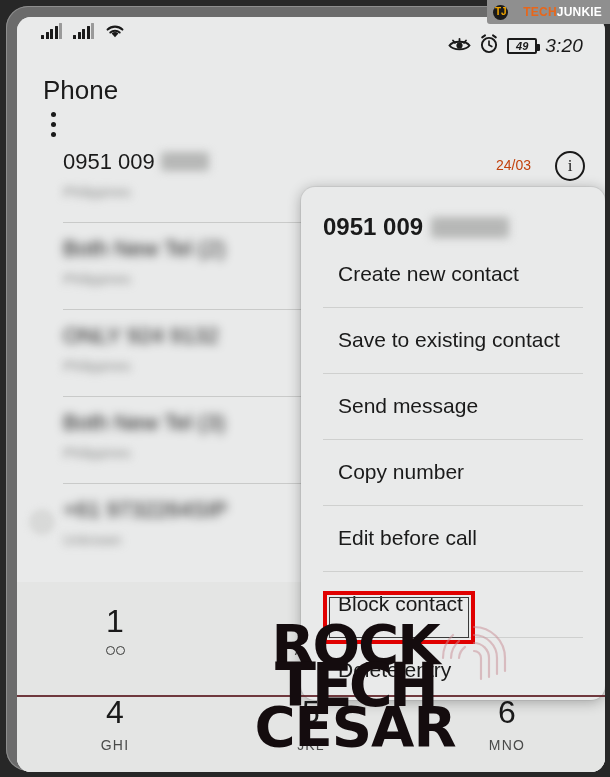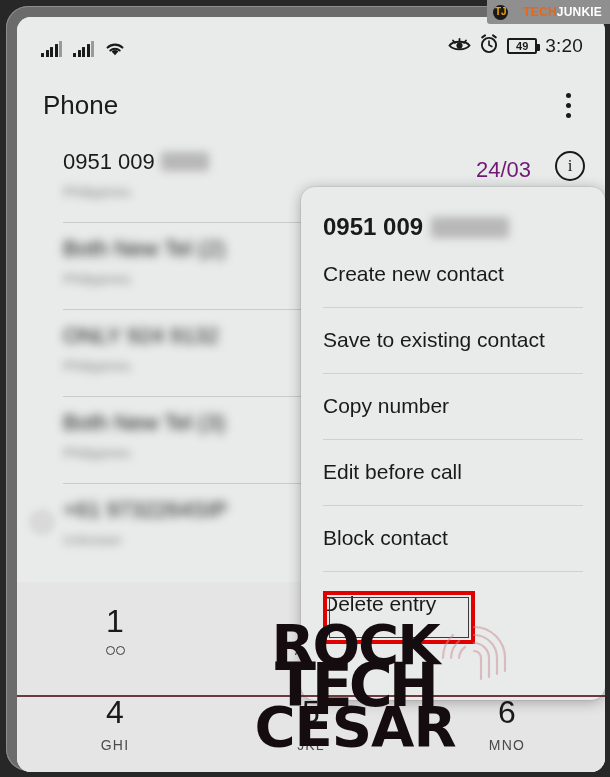--- a/index.html
+++ b/index.html
@@ -19,22 +19,23 @@
   }
   .bezel-inner {
     position:absolute; left:11px; top:11px; width:588px; height:755px;
     background:#e9eaea; border-radius:14px; overflow:hidden;
   }
   .screen { position:absolute; inset:0; background:#e9eaea; }
 
   
   .statusbar {
     position:absolute; left:0; top:0; width:100%; height:58px;
-    display:flex; align-items:center; justify-content:space-between;
+    display:flex; justify-content:space-between;
     padding:0 22px 0 24px;
+    font-style:italic;
   }
   .status-left { display:flex; align-items:flex-end; gap:11px; height:22px; }
   .status-right { display:flex; align-items:center; gap:8px; }
   .sig { display:flex; align-items:flex-end; gap:1.5px; height:15px; }
   .sig i { display:block; width:3px; background:#1a1a1a; border-radius:.5px; }
   .sig i:nth-child(1){height:4px;} .sig i:nth-child(2){height:7px;}
   .sig i:nth-child(3){height:10px;} .sig i:nth-child(4){height:13px;}
   .sig i:nth-child(5){height:16px; background:#9a9a9a;}
   .wifi { width:20px; height:16px; position:relative; }
   .clocktxt { font-size:19px; color:#1a1a1a; font-weight:400; letter-spacing:.2px; }
@@ -59,40 +60,41 @@
     display:flex; align-items:center; justify-content:center;
     font-size:10px; font-weight:700; color:#f0a500; line-height:1;
   }
   .tj-text { font-size:12px; font-weight:700; letter-spacing:.2px; }
   .tj-text .a { color:#e8661a; }
   .tj-text .b { color:#ffffff; }
 
   
   .apphdr {
     position:absolute; left:0; top:58px; width:100%; height:60px;
-    display:flex; align-items:center; justify-content:space-between;
+    display:flex; justify-content:space-between;
     padding:0 26px 0 26px;
+    flex-direction:column;
   }
   .apptitle { font-size:26px; color:#1a1a1a; font-weight:400; }
   .kebab { display:flex; flex-direction:column; gap:5px; padding:6px 8px; cursor:pointer; }
   .kebab i { width:5px; height:5px; border-radius:50%; background:#1a1a1a; display:block; }
 
   
   .loglist { position:absolute; left:0; top:118px; right:0; height:447px; }
   .logrow { position:relative; height:87px; padding:14px 0 0 46px; }
   .logrow + .logrow::before {
     content:""; position:absolute; left:46px; right:18px; top:0;
     height:1px; background:#c9cac9;
   }
   .logrow .name { font-size:22px; color:#1a1a1a; font-weight:400; height:26px; }
   .logrow .sub  { font-size:14px; color:#8c8d8c; margin-top:9px; height:18px; }
   .blurtxt { filter:blur(4.5px); }
   .blurtxt.heavy { filter:blur(5px); }
   .date {
-    position:absolute; right:74px; top:22px; font-size:22px; color:#701a75;
+    position:absolute; right:74px; top:22px; font-size:14px; color:#c2410c;
   }
   .infobtn {
     position:absolute; right:20px; top:16px;
     width:30px; height:30px; border:2px solid #1a1a1a; border-radius:50%;
     display:flex; align-items:center; justify-content:center;
     font-size:17px; font-family:"Liberation Serif", serif; color:#1a1a1a; cursor:pointer;
   }
   .avatar {
     position:absolute; left:12px; top:26px; width:26px; height:26px;
     border-radius:50%; background:#d8d9d8; filter:blur(3px);
@@ -120,21 +122,21 @@
   .ctx-title {
     font-size:24px; font-weight:700; color:#1a1a1a;
     padding:26px 0 0 22px; display:flex; align-items:center; gap:8px;
   }
   .ctx-title .blurpart {
     display:inline-block; width:78px; height:21px; background:#b6b7b6;
     border-radius:3px; filter:blur(4px);
   }
   .ctx-item {
     position:relative; height:66px; display:flex; align-items:center;
-    padding-left:22px; font-size:21px; color:#1a1a1a; cursor:pointer;
+    padding-left:37px; font-size:21px; color:#1a1a1a; cursor:pointer;
   }
   .ctx-item::before {
     content:""; position:absolute; left:22px; right:22px; top:0;
     height:1px; background:#cfd0cf;
   }
   .ctx-item.first::before { background:transparent; }
 
   
   .redbox {
     position:absolute; left:22px; top:404px; width:152px; height:53px;
@@ -298,20 +300,23 @@
         <div class="ctxmenu">
           <div class="ctx-title">
             <span>0951 009</span>
             <span class="blurpart"></span>
           </div>
           <div class="ctx-item first">
             <span>Create new contact</span>
           </div>
           <div class="ctx-item">
             <span>Save to existing contact</span>
+          </div>
+          <div class="ctx-item">
+            <span>Send message</span>
           </div>
           <div class="ctx-item">
             <span>Copy number</span>
           </div>
           <div class="ctx-item">
             <span>Edit before call</span>
           </div>
           <div class="ctx-item">
             <span>Block contact</span>
           </div>

